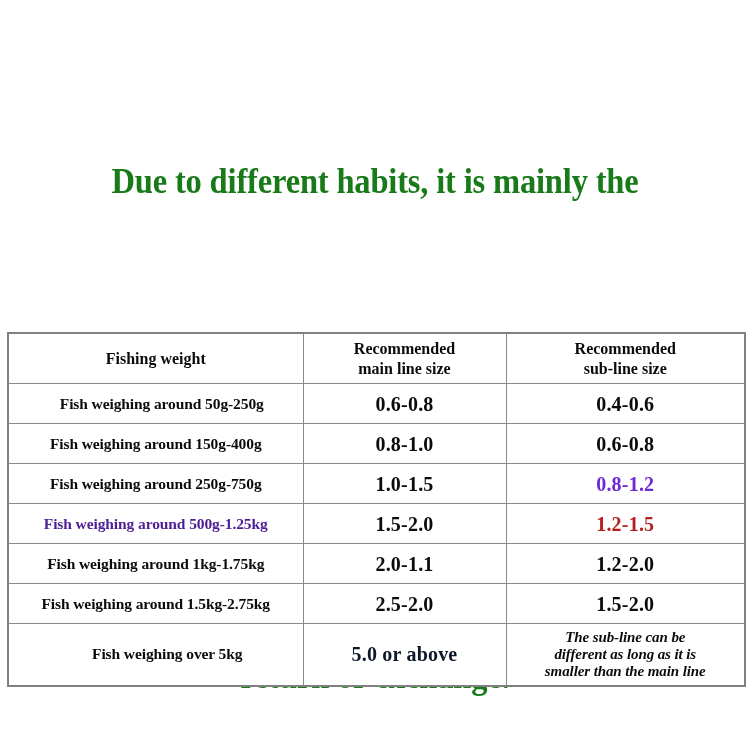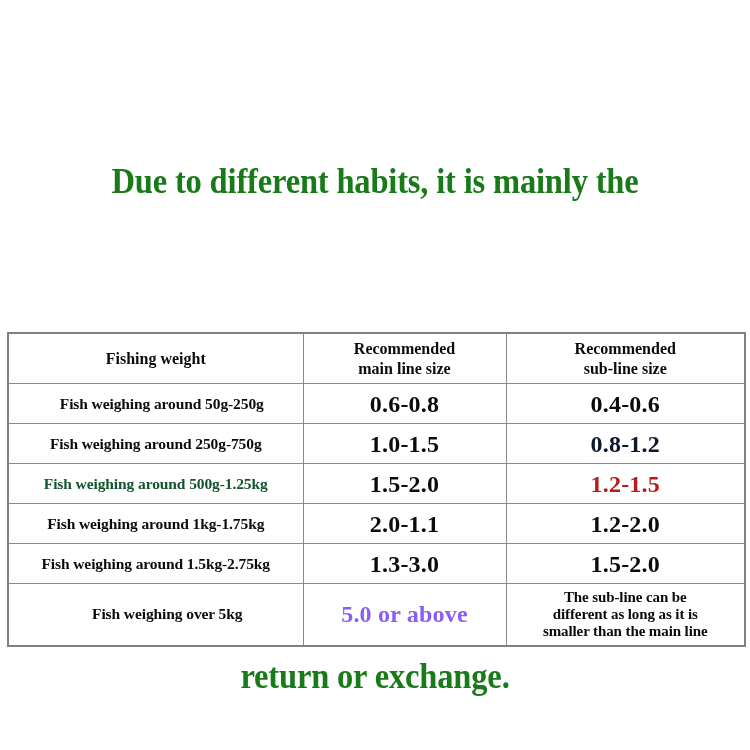--- a/index.html
+++ b/index.html
@@ -79,34 +79,34 @@
 
   
   table.size-table tbody tr { height: 40px; }
   table.size-table tbody td.weight-cell {
     font-size: 15.5px;
     line-height: 18px;
     white-space: nowrap;
     letter-spacing: -0.1px;
   }
   table.size-table tbody td.value-cell {
-    font-size: 24px;
+    font-size: 20px;
     line-height: 24px;
     letter-spacing: 0.2px;
     white-space: nowrap;
   }
   
   table.size-table tbody tr.last-row { height: 62px; }
   table.size-table tbody td.note-cell {
     font-size: 15px;
     line-height: 17px;
     letter-spacing: -0.1px;
     padding: 2px 6px;
   }
-  table.size-table tbody td.note-cell .nline { display: block; white-space: nowrap; }
+  table.size-table tbody td.note-cell .nline { display: block; white-space: nowrap; font-style: italic; }
 </style>
 </head>
 <body style="background: rgb(255, 255, 255);">
 
 <div id="notice-heading" style="color: rgb(25, 122, 25);">
   <span class="hline">Due to different habits, it is mainly the</span>
   <span class="hline">customer's choice. If there is an error,</span>
   <span class="hline">it will not be used as a reason for</span>
   <span class="hline">return or exchange.</span>
 </div>
@@ -133,42 +133,47 @@
         </th>
       </tr>
     </thead>
     <tbody>
       <tr>
         <td class="weight-cell" style="border-color: rgb(138, 138, 138); color: rgb(11, 11, 11); padding-left: 16px;">Fish weighing around 50g-250g</td>
         <td class="value-cell" style="border-color: rgb(138, 138, 138); color: rgb(11, 11, 11);">0.6-0.8</td>
         <td class="value-cell" style="border-color: rgb(138, 138, 138); color: rgb(11, 11, 11);">0.4-0.6</td>
       </tr>
       <tr>
+        <td class="weight-cell" style="border-color: rgb(138, 138, 138); color: rgb(11, 11, 11);">Fish weighing around 150g-400g</td>
+        <td class="value-cell" style="border-color: rgb(138, 138, 138); color: rgb(11, 11, 11);">0.8-1.0</td>
+        <td class="value-cell" style="border-color: rgb(138, 138, 138); color: rgb(11, 11, 11);">0.6-0.8</td>
+      </tr>
+      <tr>
         <td class="weight-cell" style="border-color: rgb(138, 138, 138); color: rgb(11, 11, 11);">Fish weighing around 250g-750g</td>
         <td class="value-cell" style="border-color: rgb(138, 138, 138); color: rgb(11, 11, 11); margin-left: 40px;">1.0-1.5</td>
-        <td class="value-cell" style="border-color: rgb(138, 138, 138); color: #0f172a;">0.8-1.2</td>
+        <td class="value-cell" style="border-color: rgb(138, 138, 138); color: #6d28d9;">0.8-1.2</td>
       </tr>
       <tr>
-        <td class="weight-cell" style="border-color: rgb(138, 138, 138); color: #14532d;">Fish weighing around 500g-1.25kg</td>
+        <td class="weight-cell" style="border-color: rgb(138, 138, 138); color: #4c1d95;">Fish weighing around 500g-1.25kg</td>
         <td class="value-cell" style="border-color: rgb(138, 138, 138); color: rgb(11, 11, 11);">1.5-2.0</td>
         <td class="value-cell" style="border-color: rgb(138, 138, 138); color: #b91c1c;">1.2-1.5</td>
       </tr>
       <tr>
         <td class="weight-cell" style="border-color: rgb(138, 138, 138); color: rgb(11, 11, 11);">Fish weighing around 1kg-1.75kg</td>
         <td class="value-cell" style="border-color: rgb(138, 138, 138); color: rgb(11, 11, 11);">2.0-1.1</td>
         <td class="value-cell" style="border-color: rgb(138, 138, 138); color: rgb(11, 11, 11);">1.2-2.0</td>
       </tr>
       <tr>
         <td class="weight-cell" style="border-color: rgb(138, 138, 138); color: rgb(11, 11, 11);">Fish weighing around 1.5kg-2.75kg</td>
-        <td class="value-cell" style="border-color: rgb(138, 138, 138); color: rgb(11, 11, 11);">1.3-3.0</td>
+        <td class="value-cell" style="border-color: rgb(138, 138, 138); color: rgb(11, 11, 11);">2.5-2.0</td>
         <td class="value-cell" style="border-color: rgb(138, 138, 138); color: rgb(11, 11, 11);">1.5-2.0</td>
       </tr>
       <tr class="last-row">
         <td class="weight-cell" style="border-color: rgb(138, 138, 138); color: rgb(11, 11, 11); padding-left: 27px;">Fish weighing over 5kg</td>
-        <td class="value-cell" style="border-color: rgb(138, 138, 138); color: #8b5cf6;">5.0 or above</td>
+        <td class="value-cell" style="border-color: rgb(138, 138, 138); color: #0f172a;">5.0 or above</td>
         <td class="note-cell" style="border-color: rgb(138, 138, 138); color: rgb(11, 11, 11);">
           <span class="nline">The sub-line can be</span>
           <span class="nline">different as long as it is</span>
           <span class="nline">smaller than the main line</span>
         </td>
       </tr>
     </tbody>
   </table>
 </div>
 

